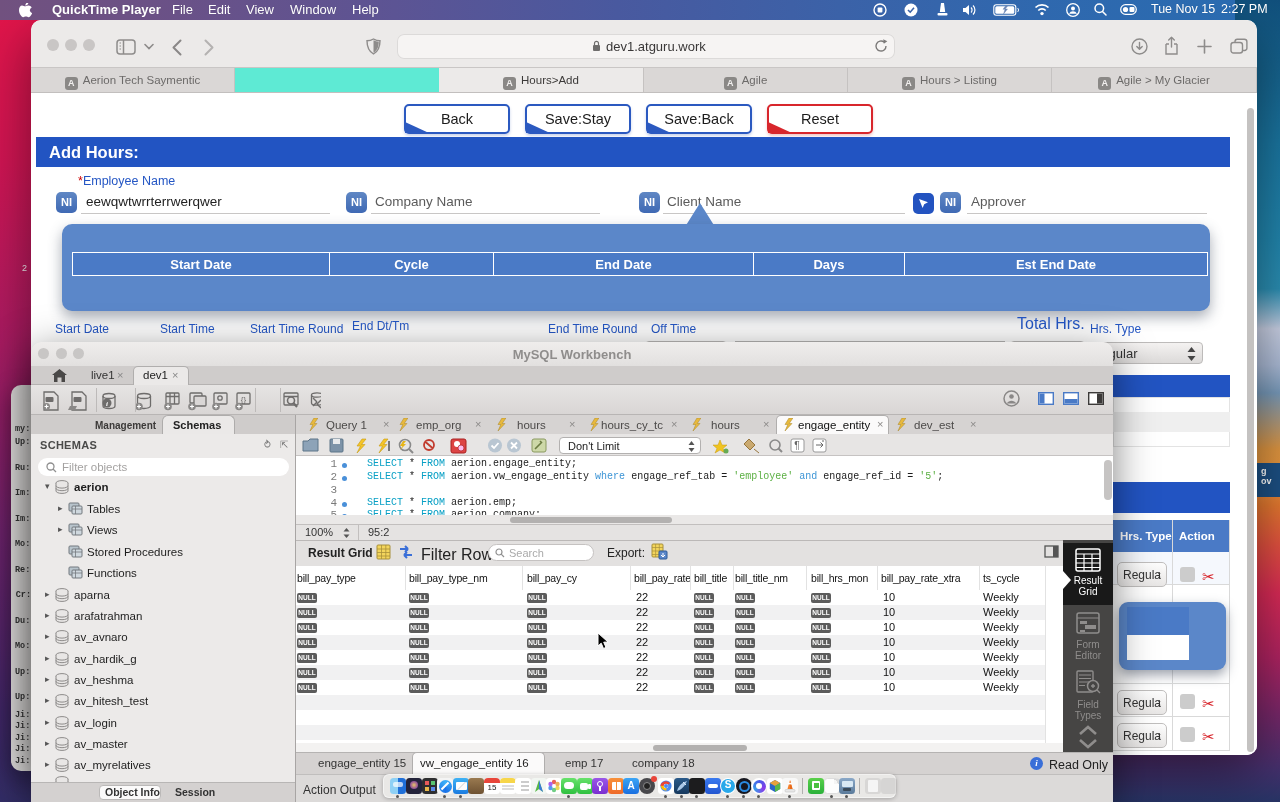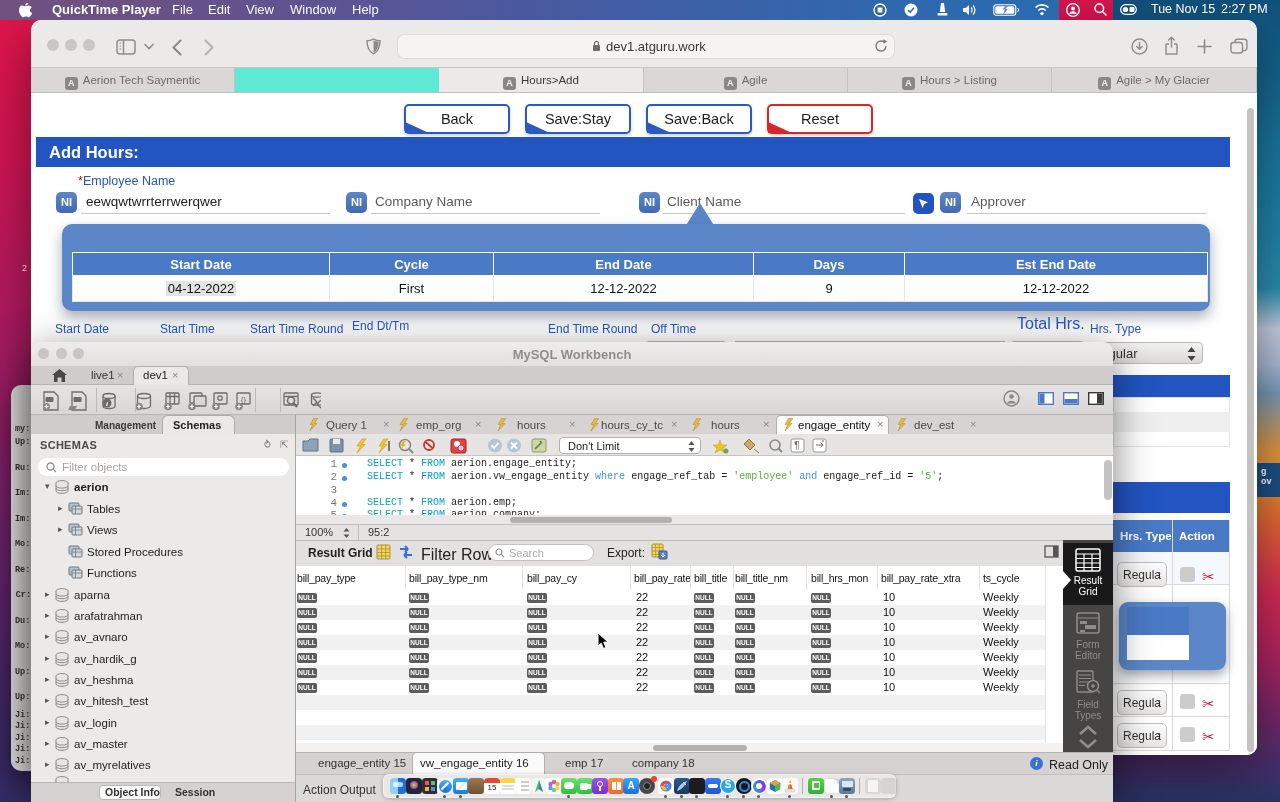--- a/index.html
+++ b/index.html
@@ -4,21 +4,21 @@
 <style>
   html,body{margin:0;padding:0;}
   body{width:1280px;height:802px;overflow:hidden;position:relative;
        font-family:"Liberation Sans",sans-serif;
        background:linear-gradient(175deg,#e31549 0%,#cf1553 18%,#a91c63 38%,#742572 58%,#44296c 78%,#1e3560 100%);}
   .abs{position:absolute;}
   
   #wallR{left:1113px;top:0;width:167px;height:802px;
     background:linear-gradient(180deg,#11507c 0%,#15608a 8%,#1a749e 18%,#2184ab 30%,#2a8cb0 36%,#c6cde1 41%,#a9b8d3 45.5%,#7698b8 49%,#dc9440 56%,#e8923a 60%,#e2772f 63%,#e0503f 68%,#d62a55 74%,#ad2360 82%,#772768 89%,#43306c 96%,#273465 100%);}
   
-  #menubar{left:0;top:0;width:1059px;height:20px;
+  #menubar{left:0;top:0;width:1235px;height:20px;
     background:linear-gradient(90deg,#71517f 0%,#6a5187 14%,#5c5494 32%,#49599f 50%,#3b62a8 68%,#2f68ae 84%,#2a6bb0 100%);
     color:#fff;font-size:13px;}
   #menubar .mi{position:absolute;top:2px;white-space:nowrap;text-shadow:0 0 1px rgba(0,0,0,.15);}
   
   #safari{left:31px;top:20px;width:1226px;height:735px;border-radius:10px;
     background:#fff;box-shadow:0 18px 50px rgba(0,0,0,.45);overflow:hidden;}
   #stoolbar{left:0;top:0;width:1226px;height:47px;background:#eceae9;border-radius:10px 10px 0 0;}
   #stabbar{left:0;top:47px;width:1226px;height:26px;background:#5eead4;border-top:1px solid #c9c6c5;border-bottom:1px solid #c2bfbe;box-sizing:border-box;}
   .stab{position:absolute;top:0;height:24px;line-height:24px;font-size:11.5px;color:#6c6a69;text-align:center;overflow:hidden;white-space:nowrap;}
   .tl{position:absolute;top:19px;width:12px;height:12px;border-radius:50%;background:#c9c6c5;}
@@ -194,27 +194,20 @@
     <div class="abs" style="left:31px;top:131px;width:1148px;height:87px;background:#5b87c9;border-radius:10px;box-shadow:0 6px 14px rgba(60,70,90,.45);"></div>
     <table class="cdt abs" style="left:41px;top:159px;" cellspacing="0">
       <tbody>
           <tr class="h">
             <td style="width:256px;">Start Date</td>
             <td style="width:163px;">Cycle</td>
             <td style="width:259px;">End Date</td>
             <td style="width:150px;">Days</td>
             <td style="width:302px;">Est End Date</td>
           </tr>
-      <tr class="d">
-            <td><span style="background:#e4e4e4;padding:0 2px;">04-12-2022</span></td>
-            <td>First</td>
-            <td>12-12-2022</td>
-            <td>9</td>
-            <td>12-12-2022</td>
-          </tr>
     </tbody>
       </table>
 
     <div class="abs lblue" style="left:24px;top:229px;font-size:12px;">Start Date</div>
     <div class="abs lblue" style="left:129px;top:229px;font-size:12px;">Start Time</div>
     <div class="abs lblue" style="left:219px;top:229px;font-size:12px;">Start Time Round</div>
     <div class="abs lblue" style="left:321px;top:226px;font-size:12px;">End Dt/Tm</div>
     <div class="abs lblue" style="left:517px;top:229px;font-size:12px;">End Time Round</div>
     <div class="abs lblue" style="left:620px;top:229px;font-size:12px;">Off Time</div>
     <div class="abs lblue" style="left:986px;top:222px;font-size:16px;">Total Hrs.</div>

